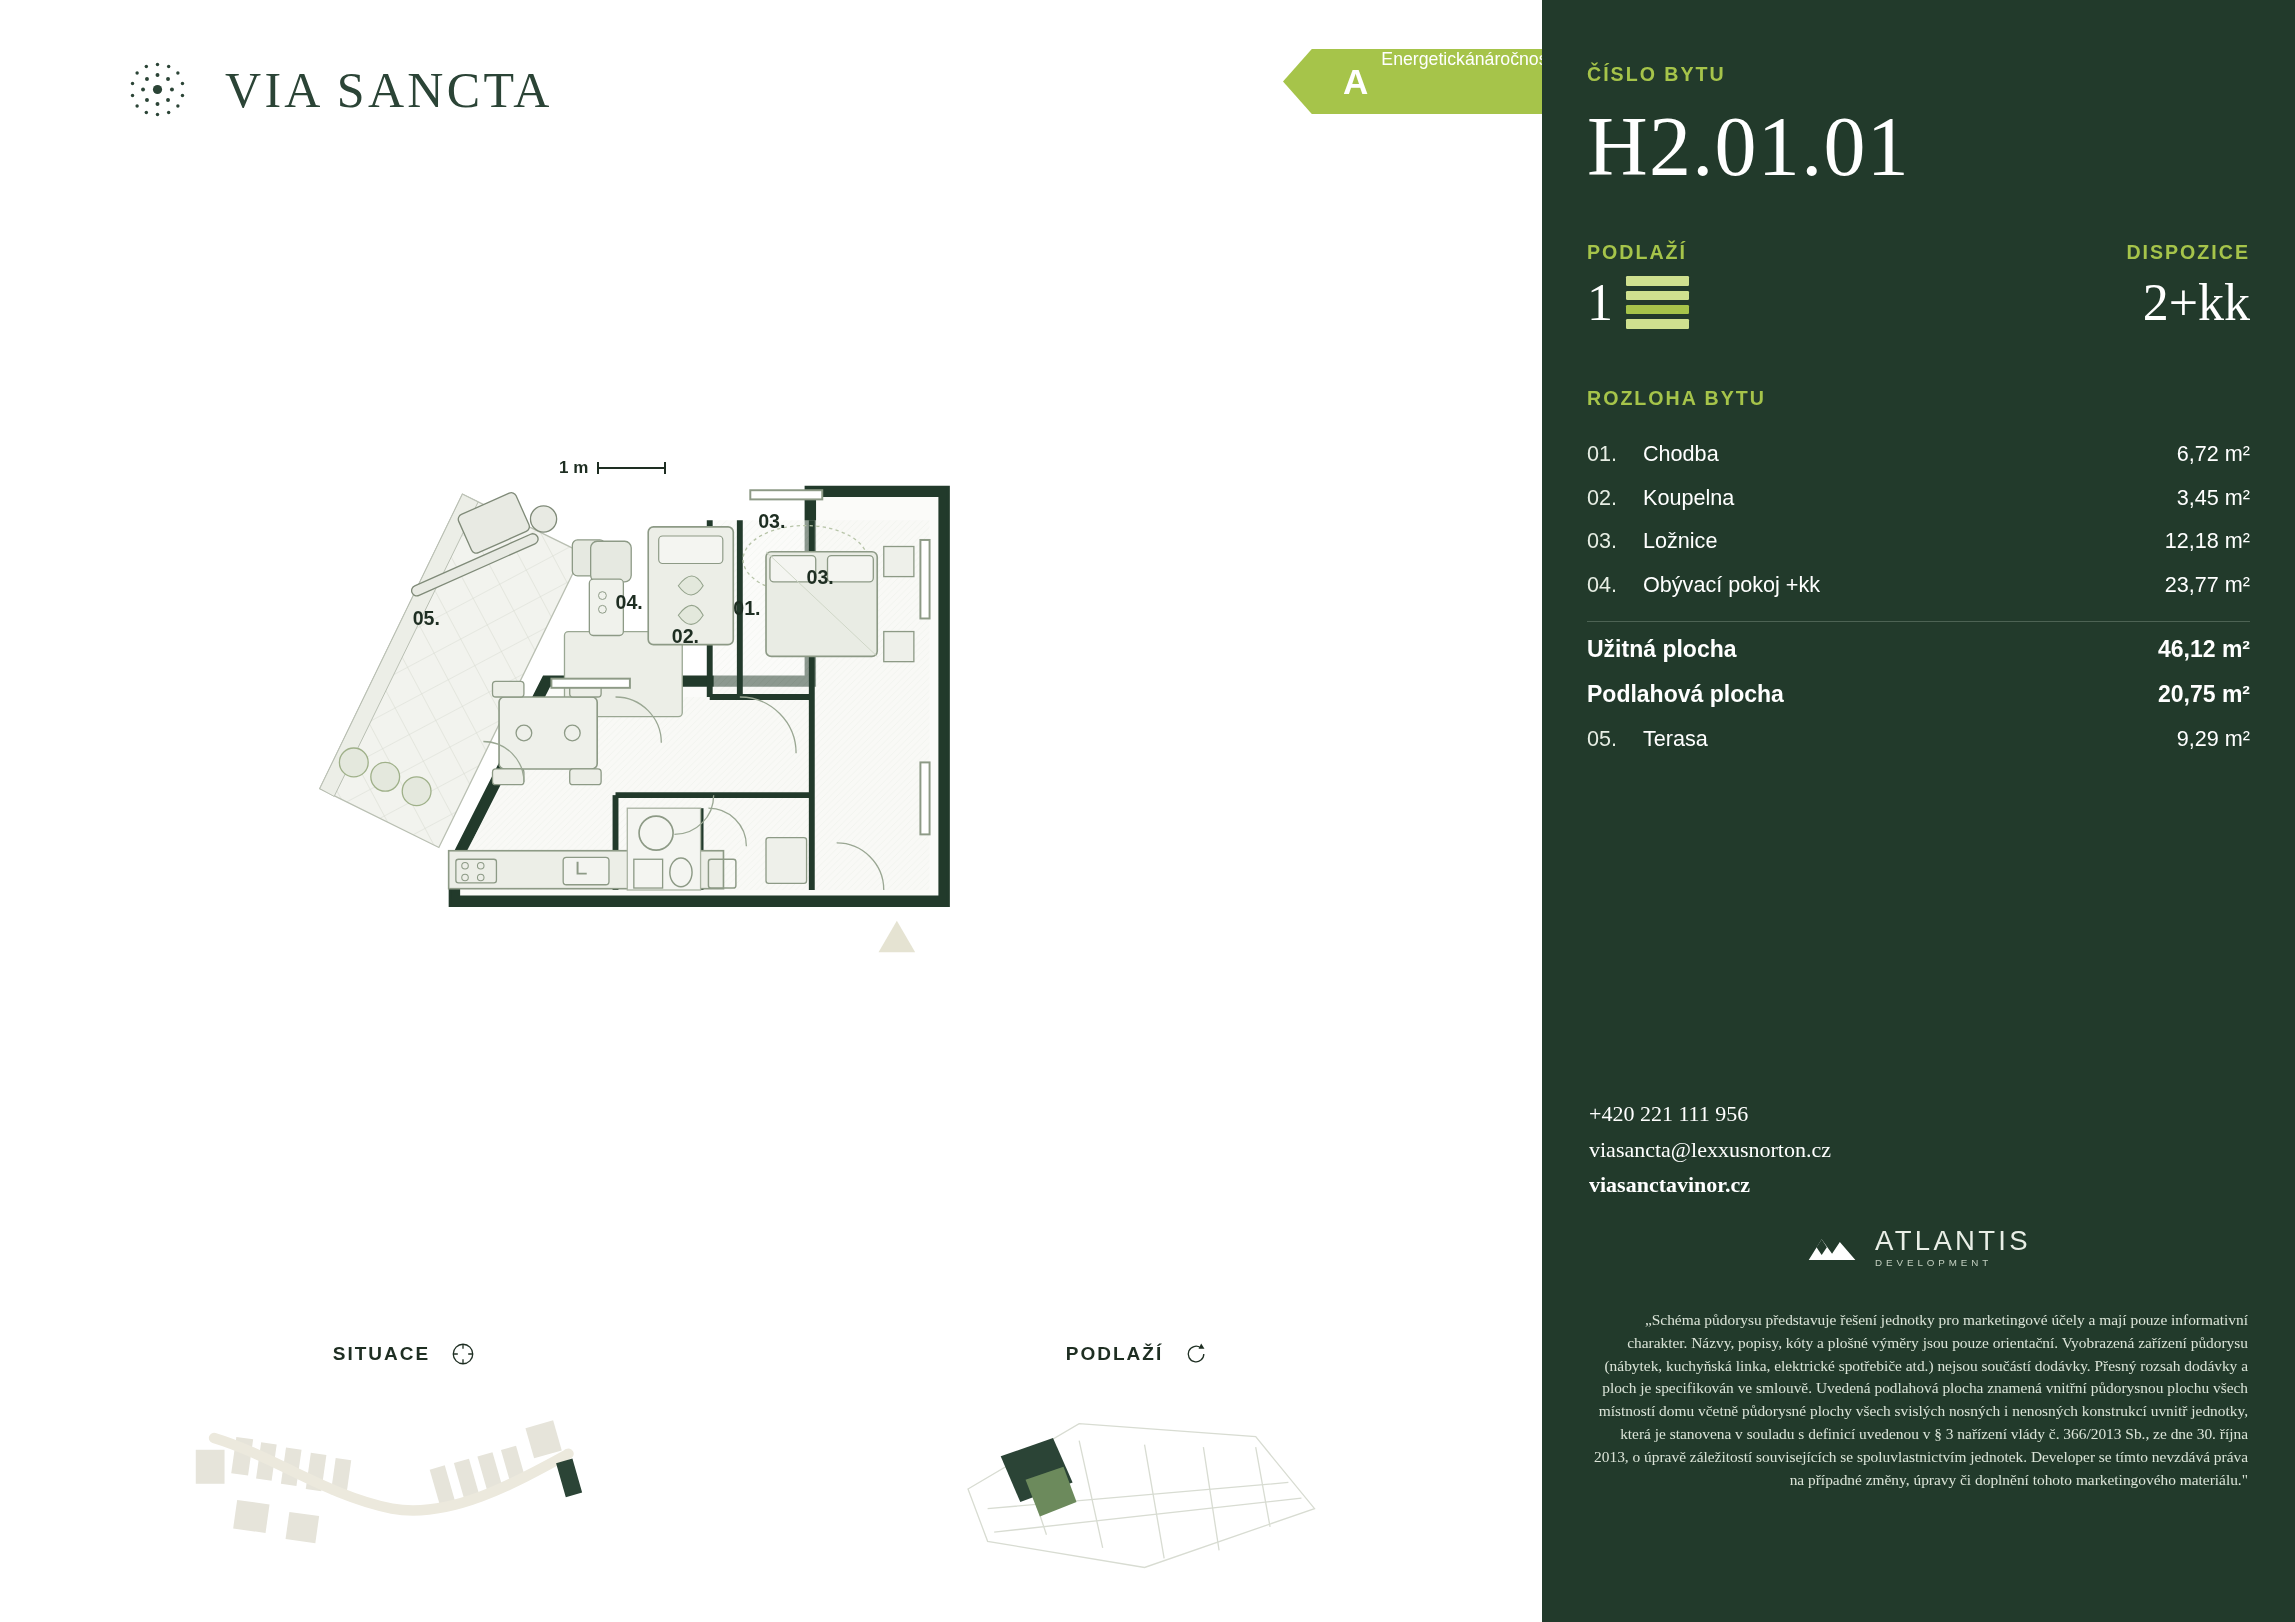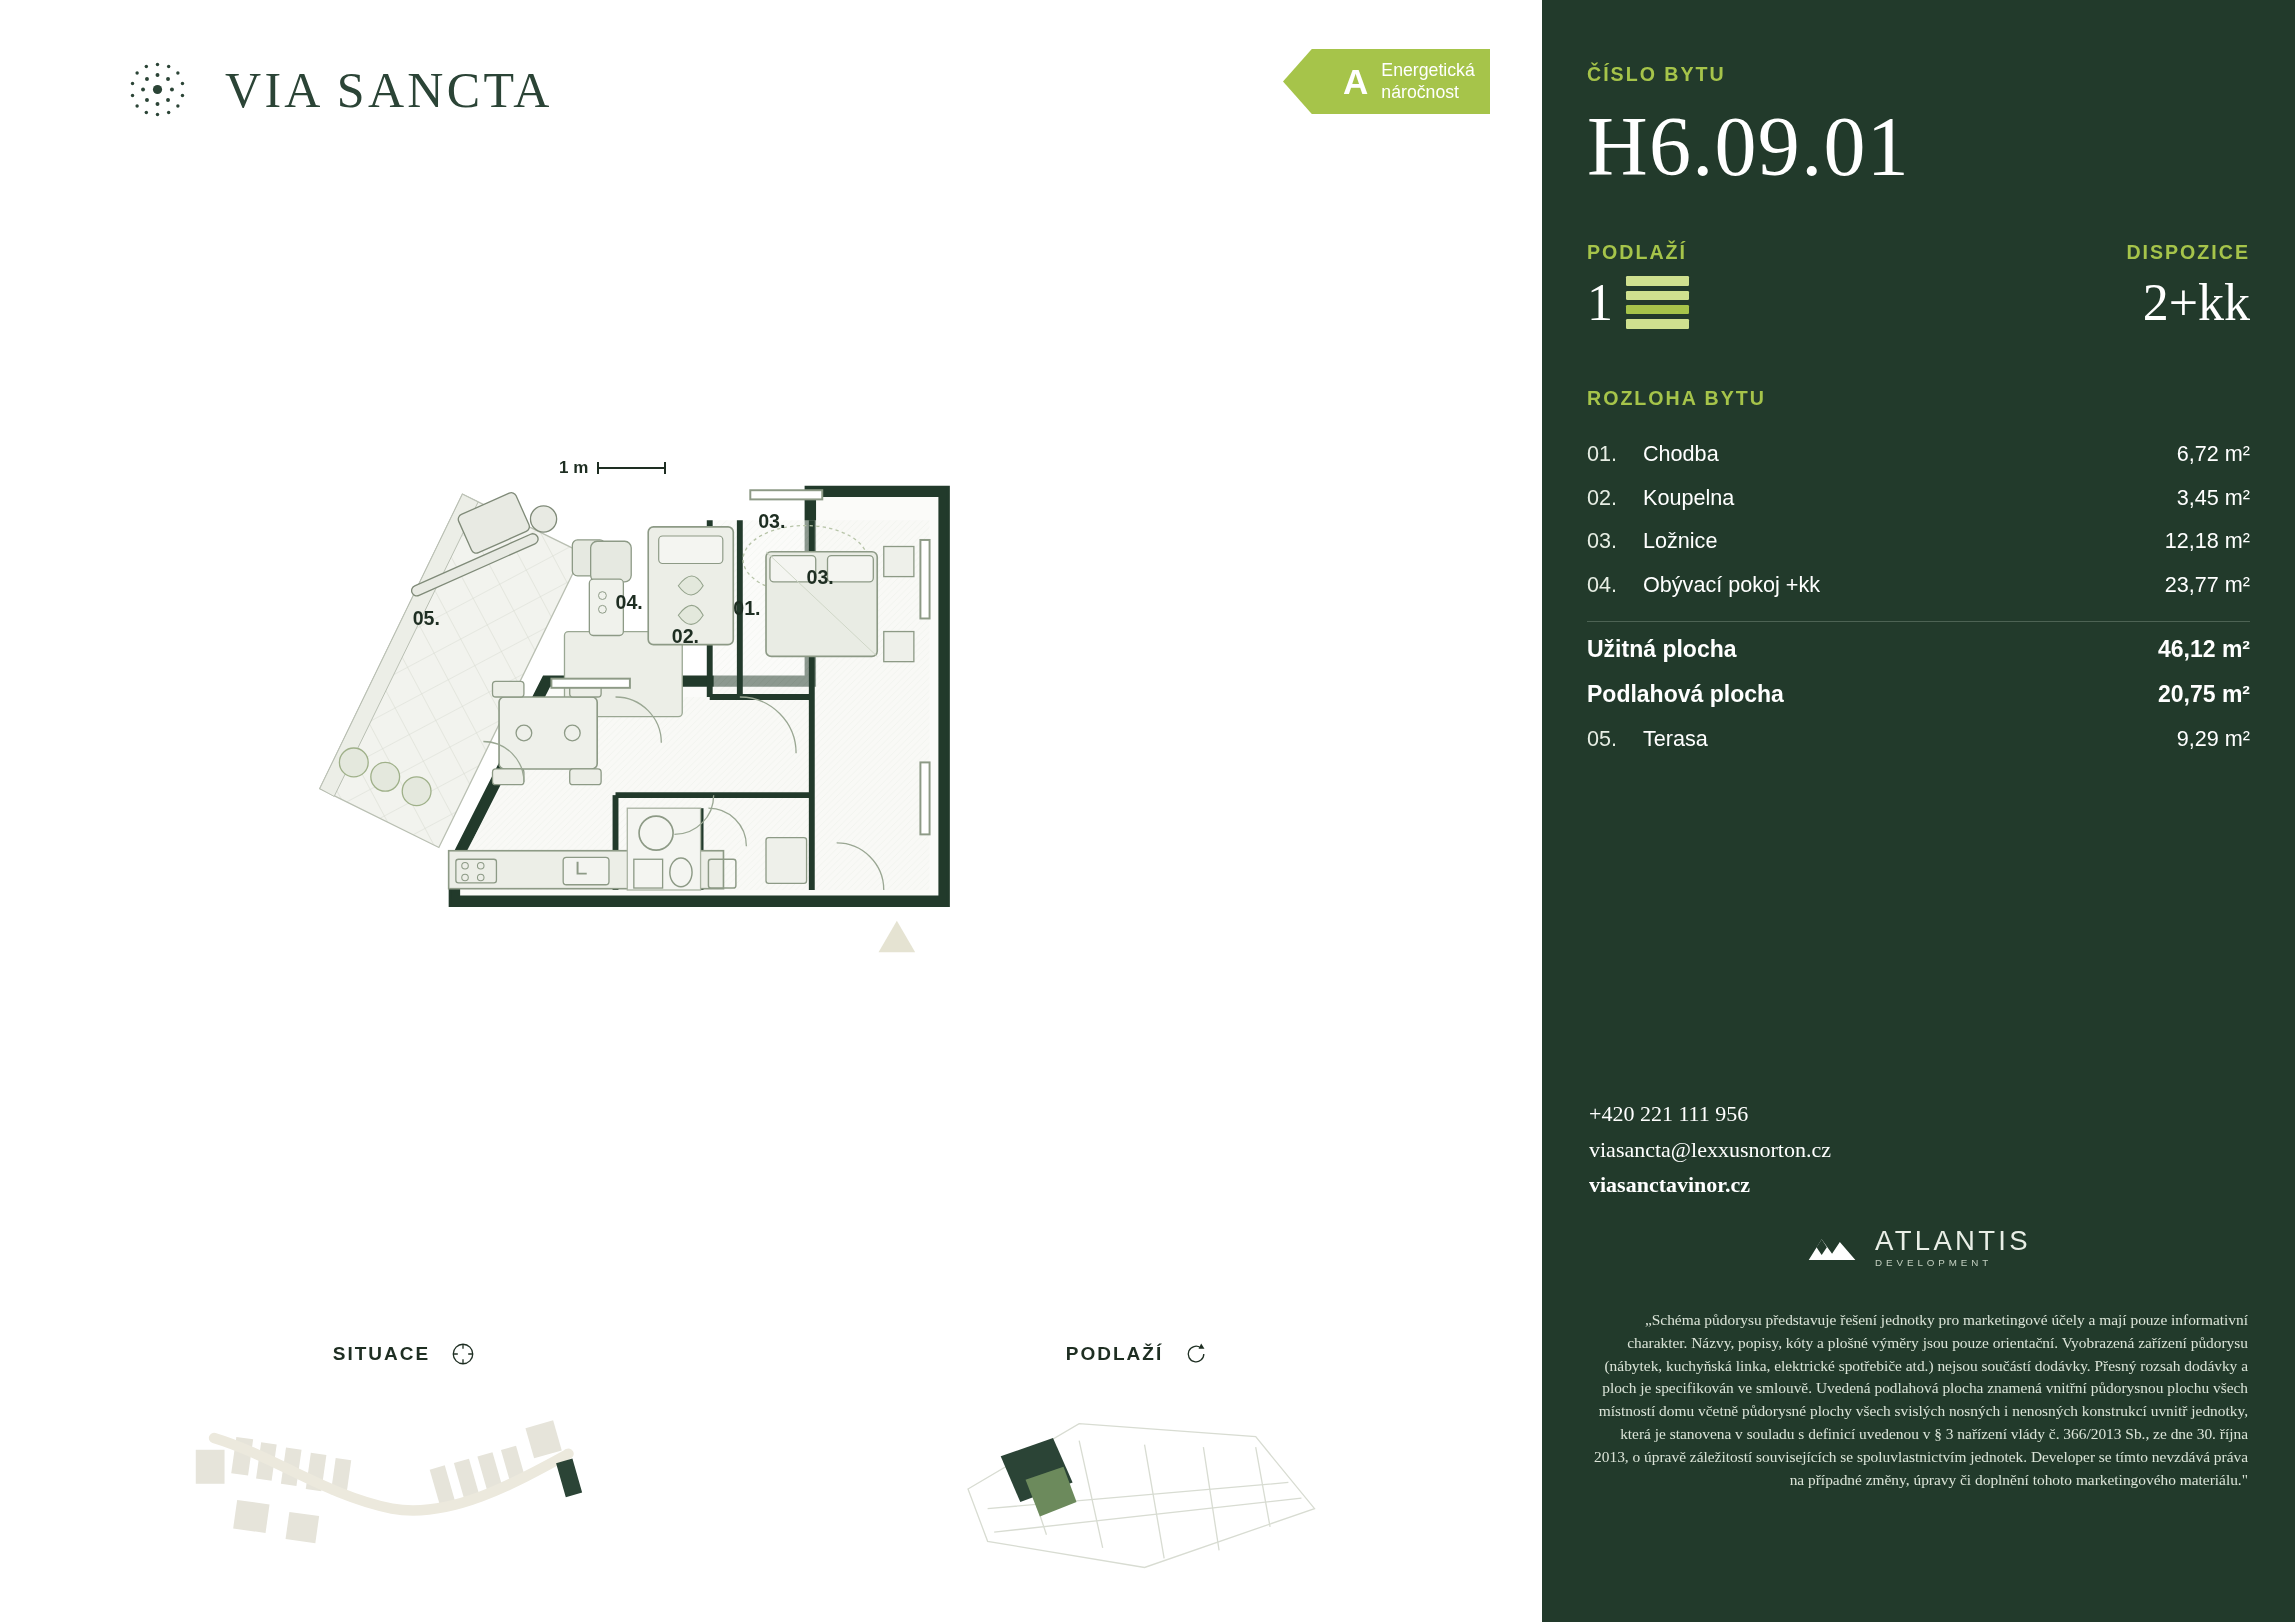--- a/index.html
+++ b/index.html
@@ -46,21 +46,21 @@
   }
   .energy-letter {
     background: #a6c44a; color: #ffffff;
     font-size: 35px; font-weight: bold;
     display: flex; align-items: center;
     padding: 0 3.9px 0 0;
     font-family: "Liberation Sans", sans-serif;
   }
   .energy-caption {
     background: #a6c44a; color: #ffffff;
-    display: flex; flex-direction: column; justify-content: center;
+    display: flex; flex-direction: row; justify-content: center;
     padding: 0 15.7px 0 9.2px;
     font-size: 17.7px; line-height: 1.22;
   }
 
   
   .scale {
     position: absolute; left: 559px; top: 458px;
     display: flex; align-items: center; gap: 9.2px;
     font-size: 17px; color: #1e2e22; font-weight: 600;
   }
@@ -415,21 +415,21 @@
         </svg>
       </div>
 
     </div>
   </div>
 
   <div class="right">
 
     <div style="padding-top:63px;">
       <div class="label-sm">ČÍSLO BYTU</div>
-      <div class="unit-number">H6.09.01</div>
+      <div class="unit-number">H2.01.01</div>
     </div>
 
     <div class="two-col">
       <div class="col">
         <div class="label-sm">PODLAŽÍ</div>
         <div class="value-big">
           <span>1</span>
           <span class="floor-icon">
             <span class="w2"></span>
               <span class="w2"></span>

